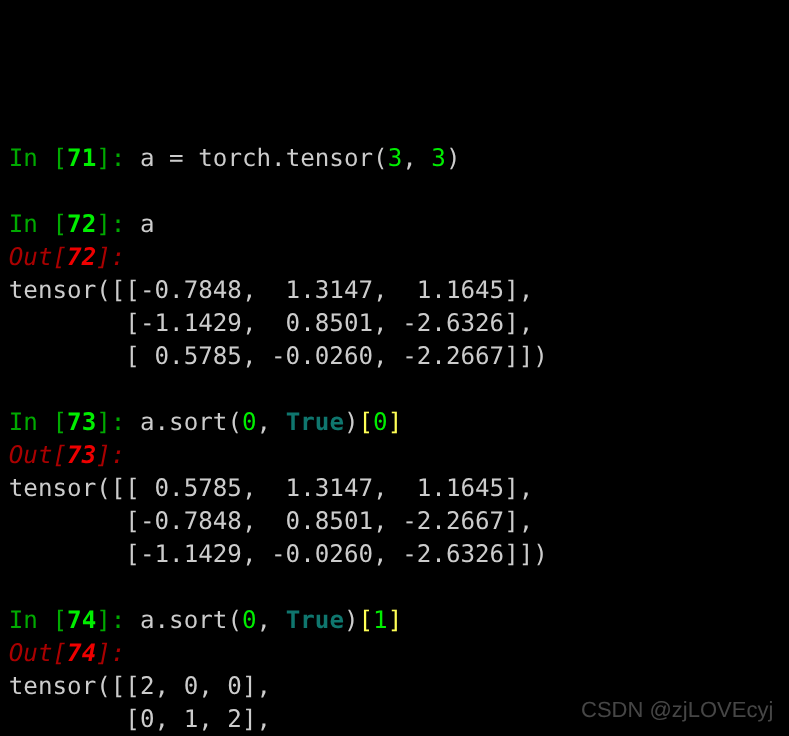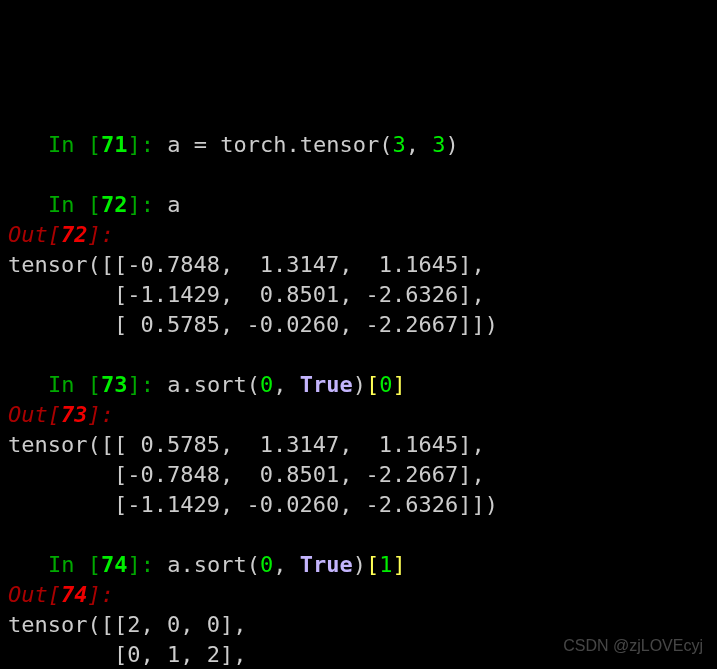--- a/index.html
+++ b/index.html
@@ -13,36 +13,36 @@
   body {
     font-family: "Consolas", "Menlo", "Monaco", monospace;
     font-size: 22px;
     line-height: 30px;
     color: #cccccc;
     padding: 10px 8px;
     box-sizing: border-box;
     white-space: pre;
     position: relative;
   }
-  .in-prompt   { color: #00aa00; margin-left: 40px; }
+  .in-prompt   { color: #00aa00; }
   .out-prompt  { color: #aa0000; font-style: italic; }
   .prompt-num  { font-weight: bold; }
   .in-num      { color: #00ee00; }
   .out-num     { color: #ee0000; }
   .num-lit     { color: #00ee00; }
-  .kw          { color: #c4b5fd; font-weight: bold; }
+  .kw          { color: #0f766e; font-weight: bold; }
   .idx-bracket { color: #ffff55; }
   .plain       { color: #cccccc; }
   .watermark {
     position: absolute;
     bottom: 8px;
     right: 14px;
     color: rgba(200,200,200,0.35);
     font-family: sans-serif;
-    font-size: 16px;
+    font-size: 20px;
     white-space: nowrap;
   }
 </style>
 </head>
 <body>
 
 
 
 <div><span class="in-prompt"><span>In [</span><span class="prompt-num in-num">71</span><span>]: </span></span><span class="plain">a = torch.tensor(</span><span class="num-lit">3</span><span class="plain">, </span><span class="num-lit">3</span><span class="plain">)</span>
 

